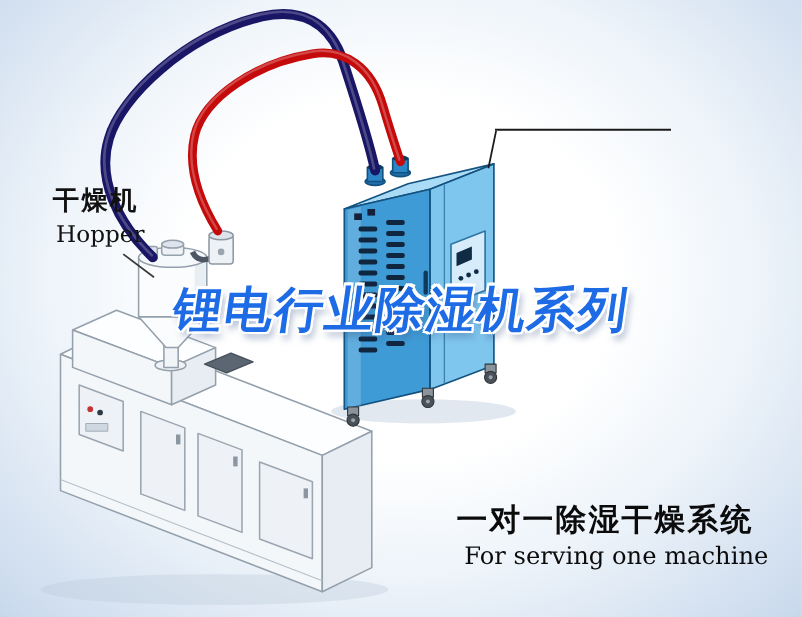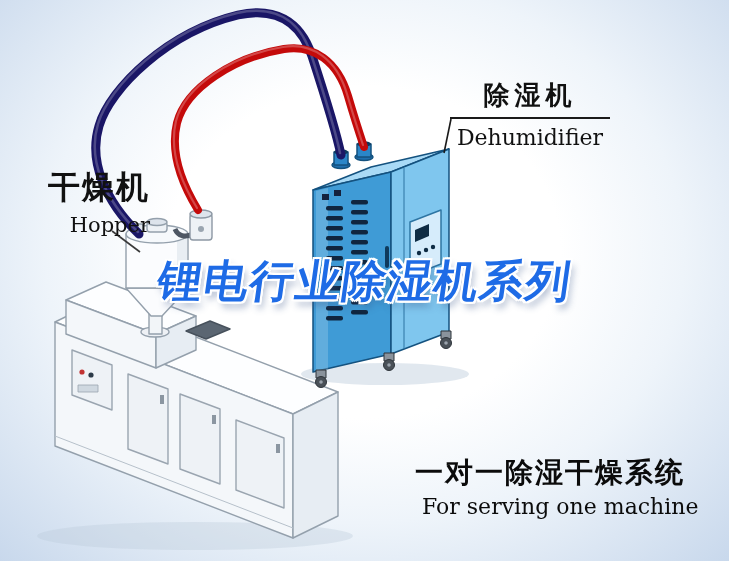--- a/index.html
+++ b/index.html
@@ -8,21 +8,21 @@
     font-family:"DejaVu Sans",sans-serif;
   }
   .stage{
     position:absolute;left:0;top:0;width:729px;height:561px;
     background:radial-gradient(ellipse at 50% 45%, #ffffff 38%, #eef4fa 62%, #c8d8ec 100%);
   }
   svg.art{position:absolute;left:0;top:0;z-index:1;}
 
   .label{position:absolute;z-index:2;color:#111;}
   .hopper-label{left:48px;top:166px;}
-  .hopper-label .zh{font-weight:bold;font-size:32px;letter-spacing:2px;}
+  .hopper-label .zh{font-weight:bold;font-size:24px;letter-spacing:2px;}
   .hopper-label .en{font-family:"DejaVu Serif",serif;font-size:21px;margin-top:3px;margin-left:3px;text-align:right;}
 
   .dehu-label{left:450px;top:78px;width:160px;text-align:center;}
   .dehu-label .zh{font-weight:bold;font-size:26px;letter-spacing:5px;padding-bottom:6px;}
   .dehu-label .en{font-family:"DejaVu Serif",serif;font-size:22px;padding-top:6px;}
 
   .headline{
     position:absolute;z-index:3;top:252px;left:50%;
     transform:translateX(-50%) skewX(-8deg);
     font-weight:bold;font-size:44px;letter-spacing:2px;white-space:nowrap;
@@ -169,24 +169,20 @@
       <line x1="450" y1="118" x2="610" y2="118" stroke="#1a1a1a" stroke-width="1.8"></line>
       <line x1="451" y1="119" x2="444" y2="153" stroke="#1a1a1a" stroke-width="1.6"></line>
     </g>
   </svg>
 
   <div class="label hopper-label">
     <div class="zh">干燥机</div>
     <div class="en">Hopper</div>
   </div>
 
-  <div class="label dehu-label">
-    <div class="zh">除湿机</div>
-    <div class="en">Dehumidifier</div>
-  </div>
 
   <div class="headline">锂电行业除湿机系列</div>
 
   <div class="caption">
     <div class="zh">一对一除湿干燥系统</div>
     <div class="en">For serving one machine</div>
   </div>
 
 </div>
 

